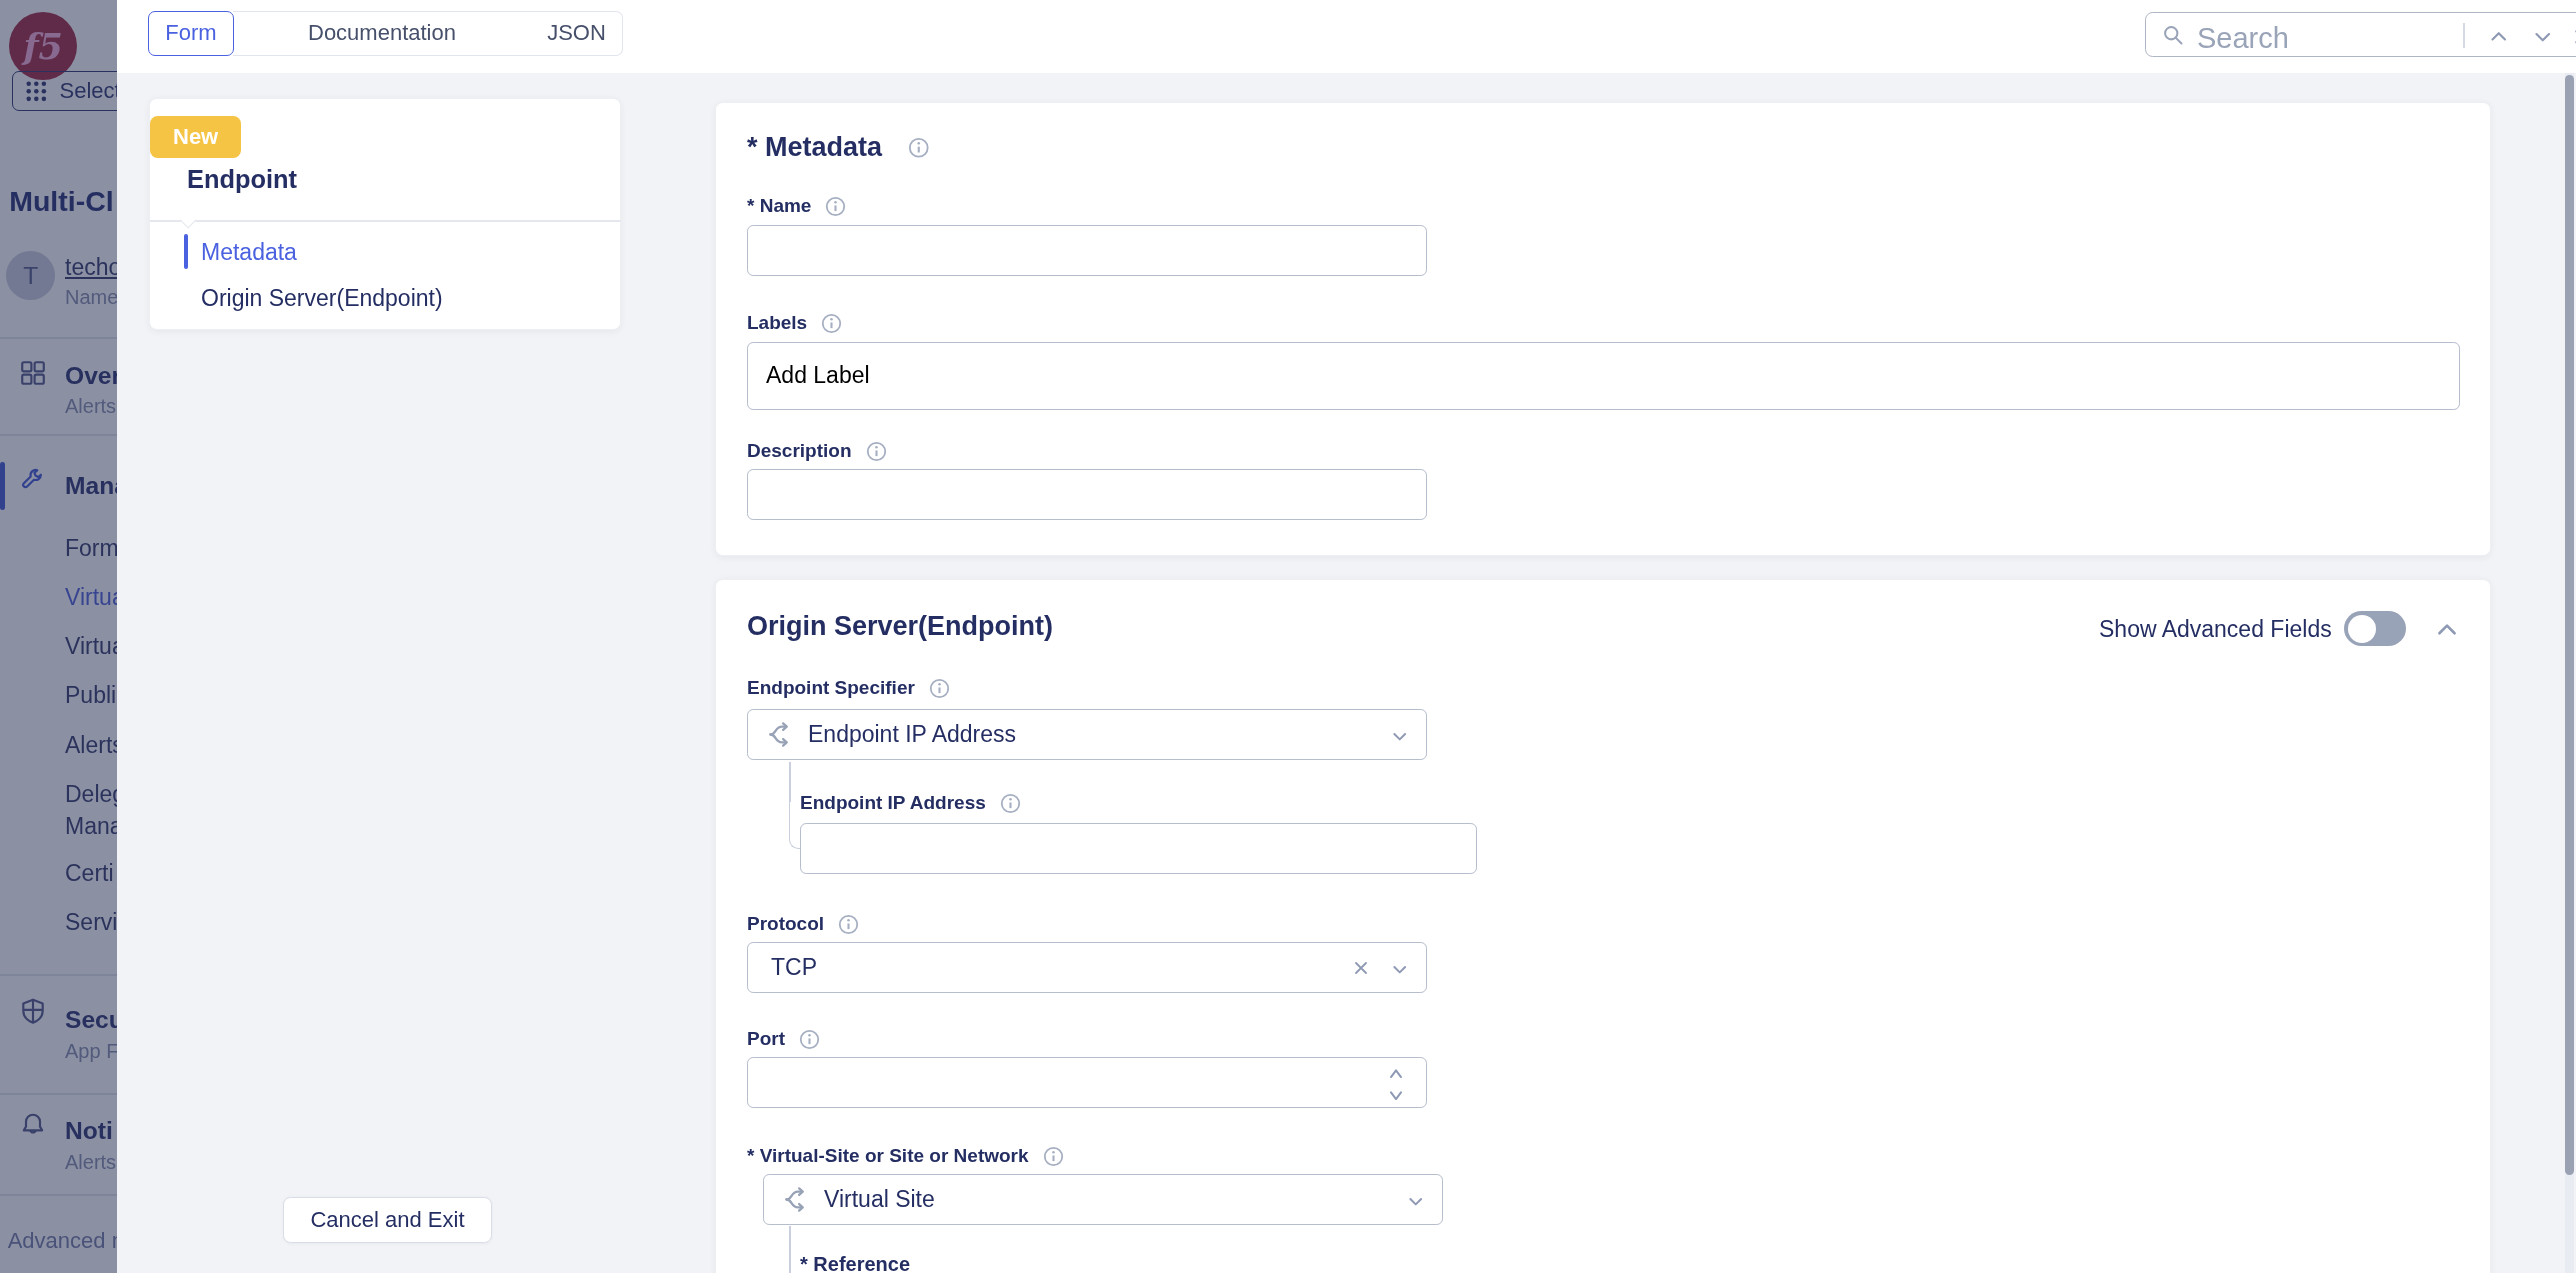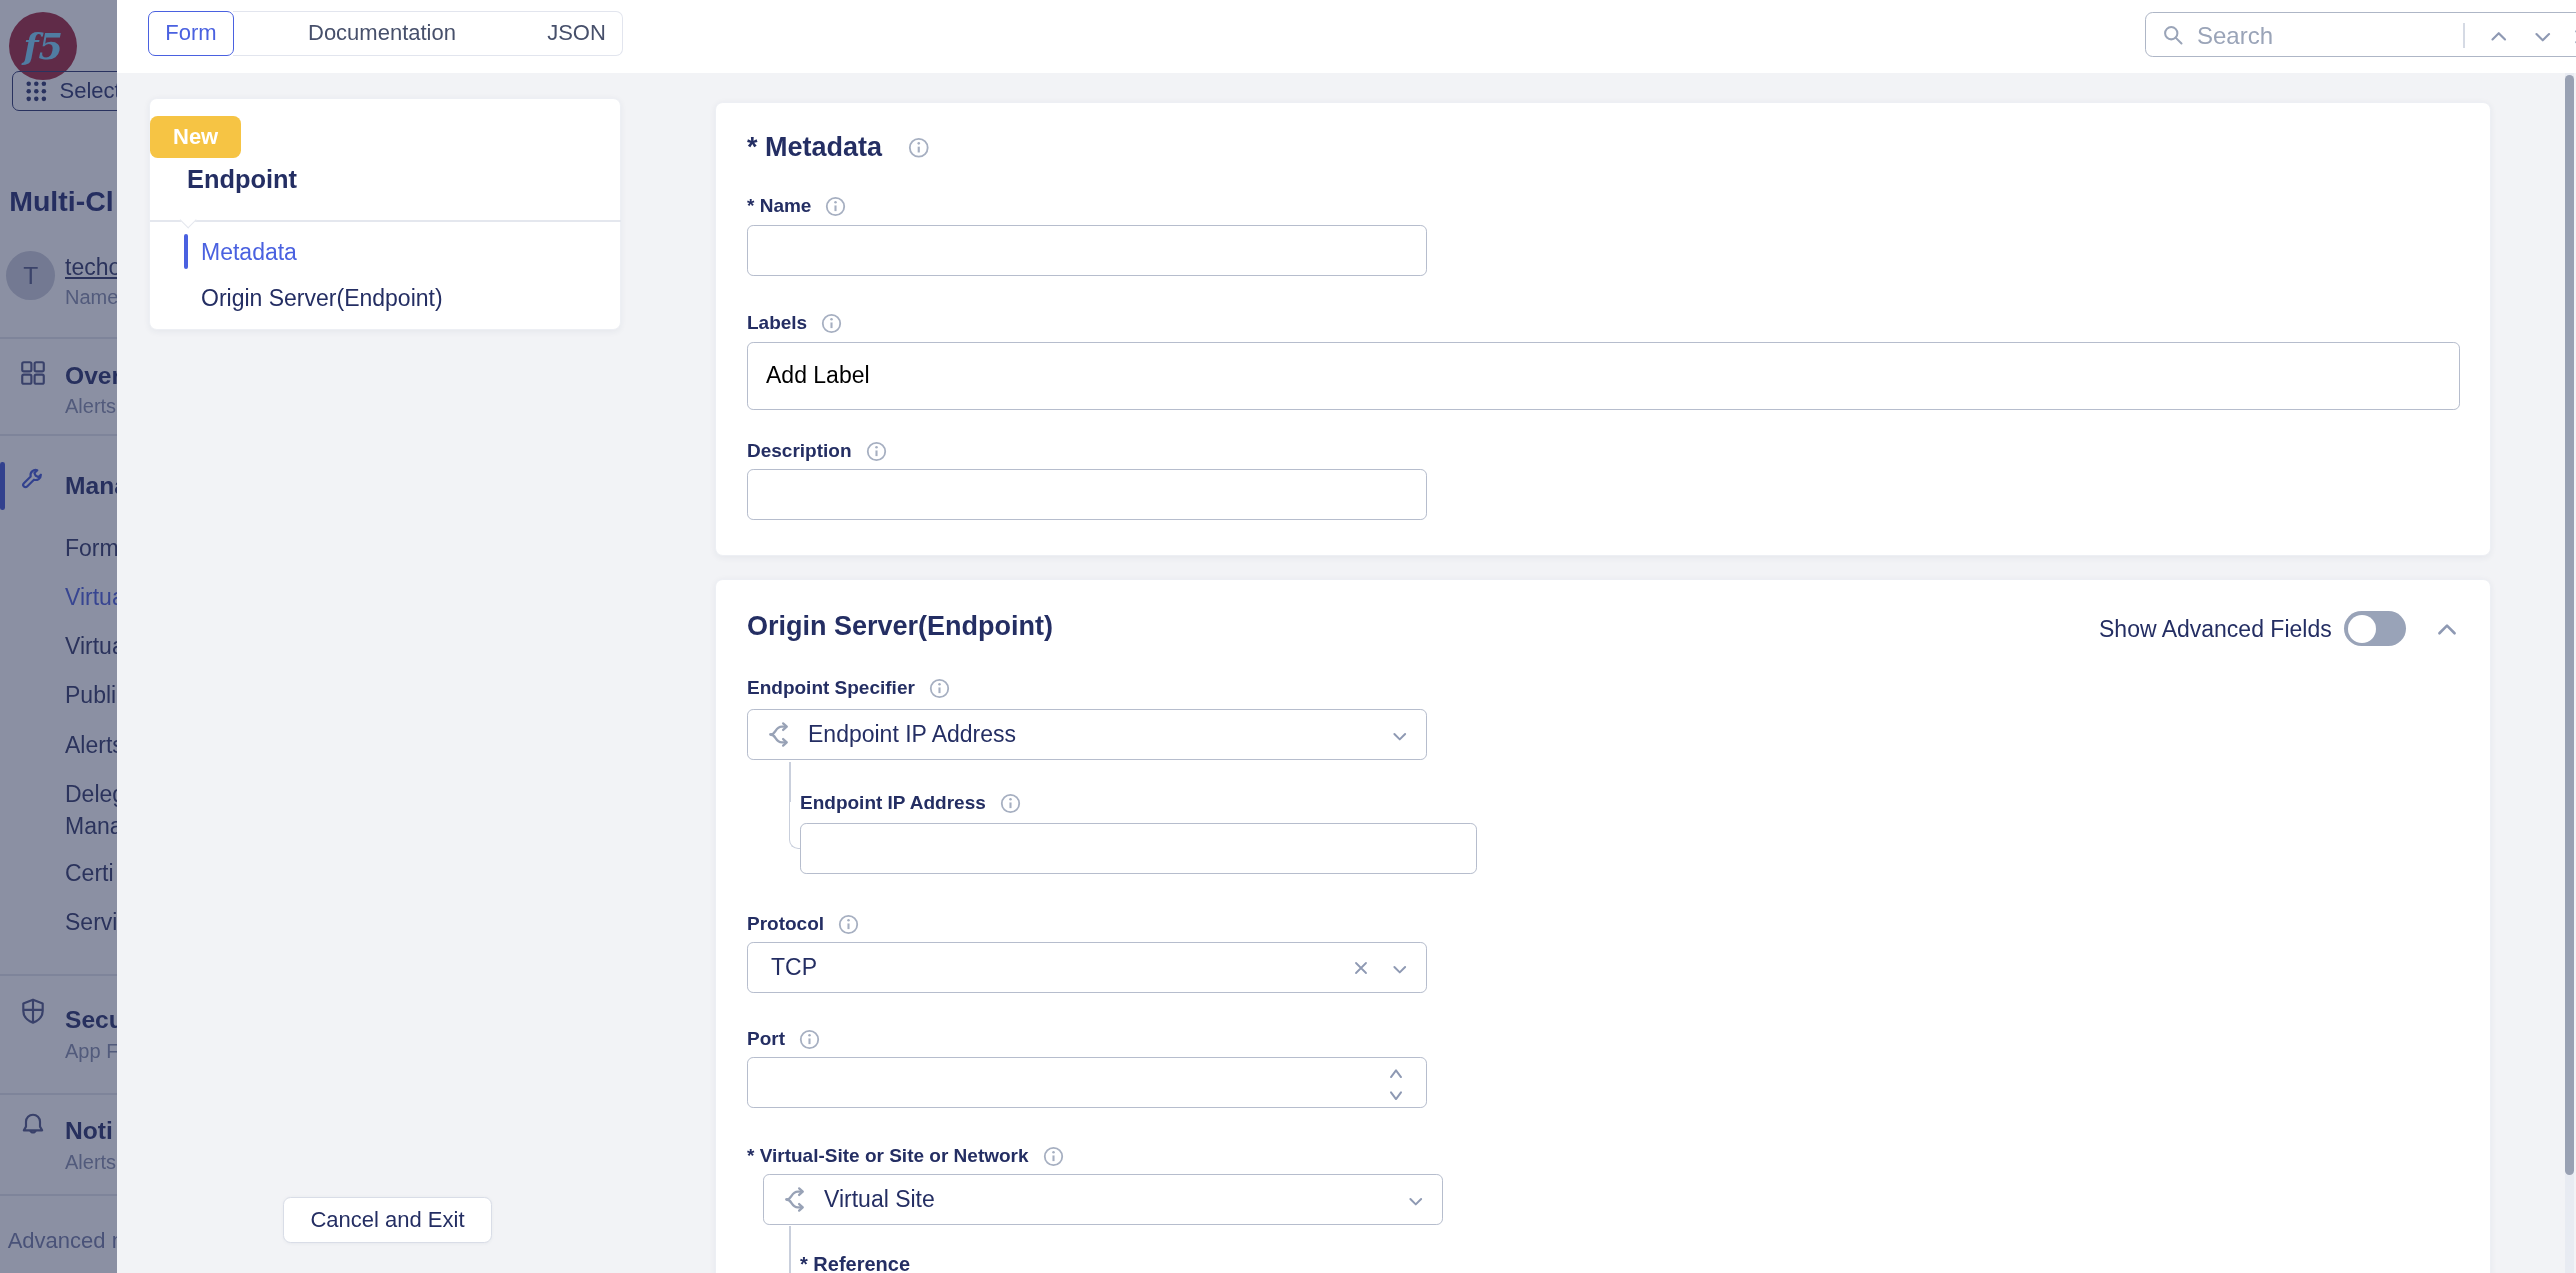--- a/index.html
+++ b/index.html
@@ -8,21 +8,21 @@
     position:relative; overflow:hidden;
     font-family:"Liberation Sans", sans-serif;
     background:#f2f3f6; color:#242e63;
   }
   svg { display:block; }
 
   
   .sidebar { position:absolute; left:0; top:0; width:117px; height:1273px;
              background:#ffffff; overflow:hidden; white-space:nowrap; }
   .sb-logo { position:absolute; left:9.2px; top:12.3px; width:68px; height:68px; border-radius:50%;
-             background:#a11f35; color:#7dd3fc; display:flex; align-items:center; justify-content:center;
+             background:#a11f35; color:#f9a8d4; display:flex; align-items:center; justify-content:center;
              font-family:"DejaVu Serif", serif; font-style:italic; font-weight:bold; font-size:35px; }
   .sb-select { position:absolute; left:12.3px; top:71px; width:177px; height:40px;
                border:1.9px solid #273069; border-radius:7px; display:flex; align-items:center;
                gap:10.8px; padding-left:10.8px; color:#273069; font-size:22px; }
   .sb-title { position:absolute; left:9.2px; top:185px; font-size:28.5px; font-weight:bold; color:#1d276b; }
   .sb-avatar { position:absolute; left:6.2px; top:251px; width:49px; height:49px; border-radius:50%;
                background:#c9ccd9; color:#4e5681; font-size:24.6px; display:flex; align-items:center; justify-content:center; }
   .sb-name { position:absolute; left:65px; top:254px; font-size:23px; color:#2a3162;text-decoration:underline; }
   .sb-sub  { position:absolute; left:65px; font-size:20px; color:#8289a8; }
   .sb-div { position:absolute; left:0; width:117px; height:1.5px; background:#e2e5ec; }
@@ -37,21 +37,21 @@
 
   
   .topbar { position:absolute; left:117px; top:0; width:2459px; height:73px; background:#ffffff; }
   .tabs { position:absolute; left:31px; top:10.8px; display:flex; height:45px; }
   .tab { display:flex; align-items:center; justify-content:center; font-size:22px; background:#fff; }
   .tab-form { width:86px; border:1.9px solid #4a61e0; border-radius:7px; color:#4a61e0; z-index:2; }
   .tab-doc { width:299px; border-top:1.2px solid #e2e5ee; border-bottom:1.2px solid #e2e5ee; color:#47506b; margin-left:-1.5px; }
   .tab-json { width:91px; border:1.2px solid #e2e5ee; border-left:none; border-radius:0 7px 7px 0; color:#47506b; }
   .search { position:absolute; left:2028px; top:12.3px; width:459px; height:45px;
             border:1.5px solid #aeb6c6; border-radius:7.7px; background:#fff; }
-  .search .ph { position:absolute; left:51px; top:9.2px; font-size:24px; color:#9aa4b8; }
+  .search .ph { position:absolute; left:51px; top:9.2px; font-size:29px; color:#9aa4b8; }
   .search .mag { position:absolute; left:15.4px; top:10px; }
   .search .sep { position:absolute; left:317px; top:10px; width:1.5px; height:24.6px; background:#d5dae4; }
   .sicon { position:absolute; top:12.3px; cursor:pointer; }
 
   
   .sb-track { position:absolute; left:2565px; top:73px; width:8.5px; height:1200px; background:#e8ebf2; }
   .sb-thumb { position:absolute; left:2565px; top:75px; width:8.5px; height:1100px; background:#99a1b3; border-radius:4.6px; }
 
   
   .card { position:absolute; background:#fff; border:0.8px solid #edeff4; border-radius:7.7px;

